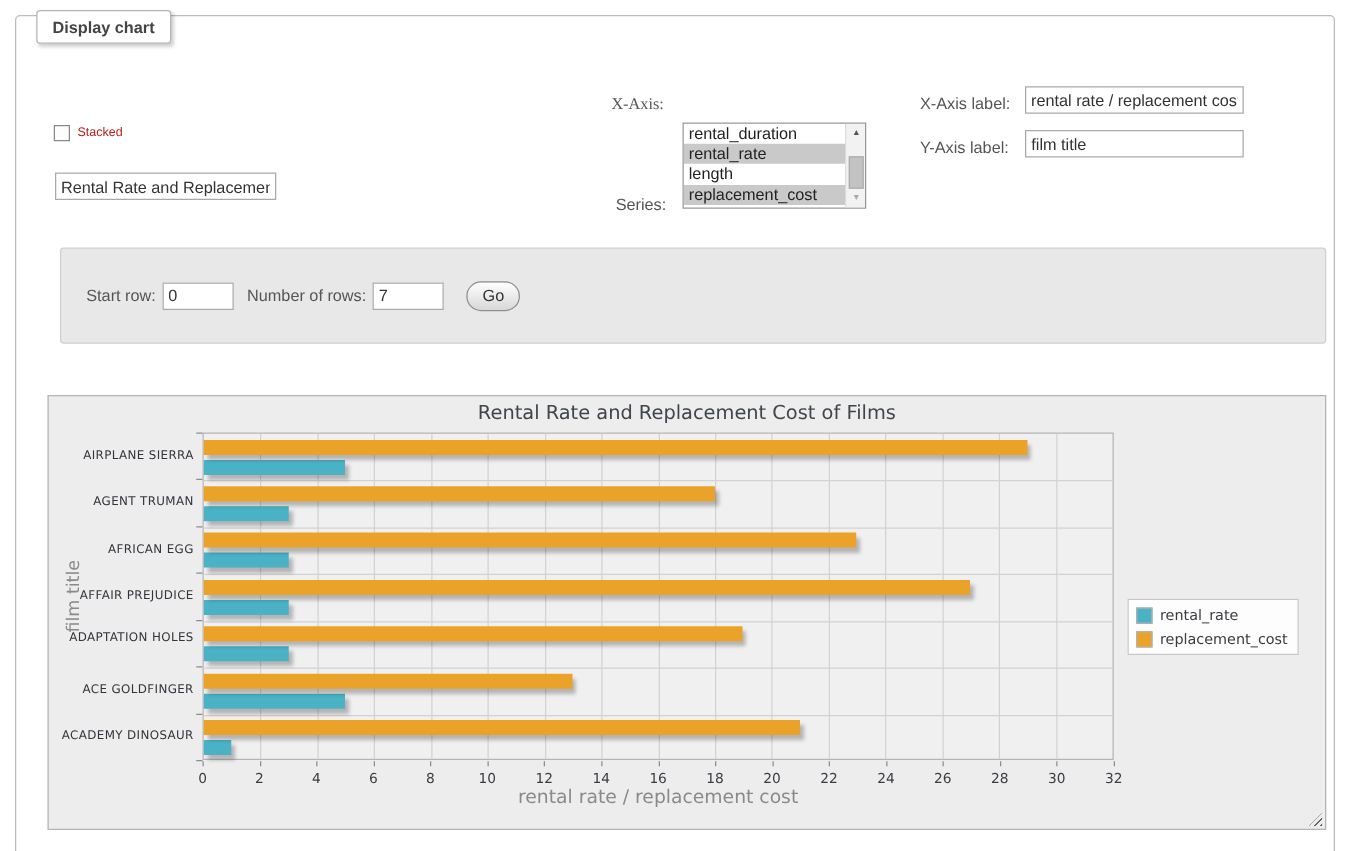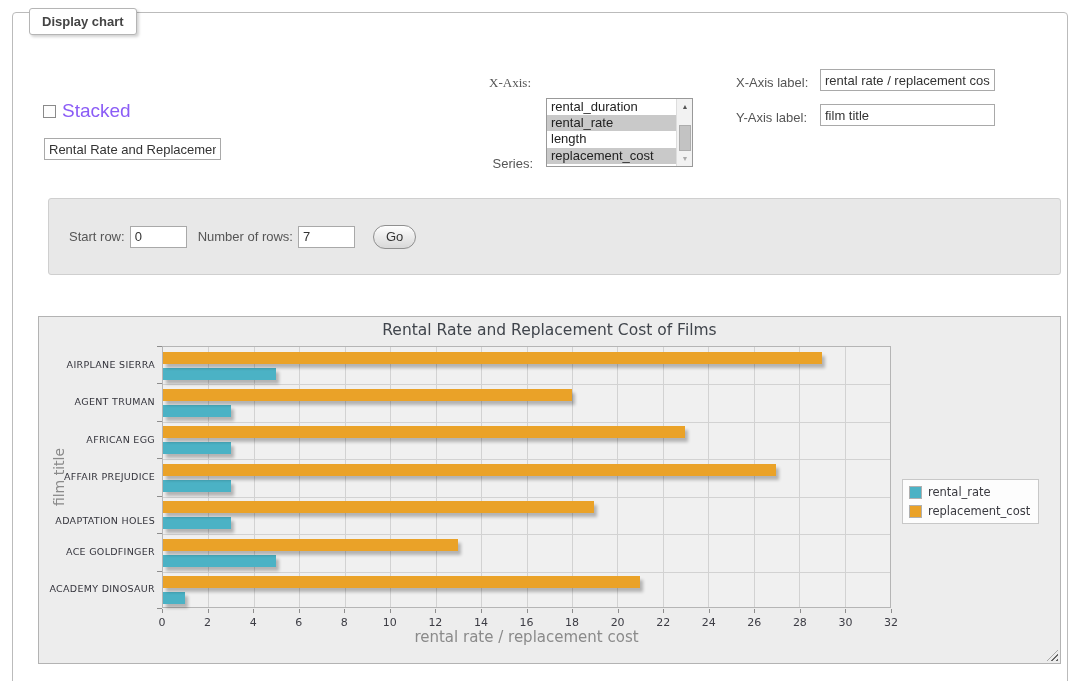--- a/index.html
+++ b/index.html
@@ -12,21 +12,21 @@
     background:#fff; border:1px solid #b5b5b5; border-radius:3px; font-size:13px; font-weight:bold;
     color:#444; box-shadow:2px 2px 3px rgba(0,0,0,0.18); z-index:3; }
 
   .lbl { position:absolute; font-size:13px; color:#555; white-space:nowrap; }
 
   
   .radio-row { position:absolute; left:30px; top:55px; display:flex; align-items:center; gap:13px; }
   .radio-item { display:flex; align-items:center; gap:5px; font-size:13px; color:#333; cursor:default; }
   .radio { width:13px; height:13px; border:1px solid #8a8a8a; border-radius:50%; background:#fdfdfd; position:relative; }
   .radio.checked::after { content:""; position:absolute; left:3px; top:3px; width:5px; height:5px; border-radius:50%; background:#333; }
-  .stacked-row { position:absolute; left:30px; top:87px; display:flex; align-items:center; gap:6px; font-size:19px; color:#8b5cf6; }
+  .stacked-row { position:absolute; left:30px; top:87px; display:flex; align-items:center; gap:6px; font-size:10px; color:#b91c1c; }
   .checkbox { width:13px; height:13px; border:1px solid #8a8a8a; background:#fdfdfd; }
 
   input.text { border:1px solid #a9a9a9; background:#fff; font-family:"Liberation Sans",sans-serif;
     font-size:13px; color:#333; padding:2px 4px; height:22px; }
   .title-input { position:absolute; left:31px; top:125px; width:177px; }
 
   .x-axis-lbl { left:462px; top:62px; width:56px; text-align:right;font-family:Liberation Serif, serif; }
   .select { position:absolute; left:528px; top:56px; width:159px; height:24px; background:#fff;
     border:1px solid #a9a9a9; font-size:13px; color:#222; display:flex; align-items:center; padding:0 7px; }
   .select-arrow { position:absolute; right:8px; top:8px; font-size:8px; color:#333; line-height:8px; }
@@ -170,21 +170,21 @@
           <div class="bar" style="left: 0px; top: 207.643px; width: 15.5938%; background: rgb(75, 178, 197);"></div>
           <div class="bar" style="left: 0px; top: 191.643px; width: 40.5938%; background: rgb(234, 162, 40);"></div>
           <div class="bar" style="left: 0px; top: 245.071px; width: 3.09375%; background: rgb(75, 178, 197);"></div>
           <div class="bar" style="left: 0px; top: 229.071px; width: 65.5938%; background: rgb(234, 162, 40);"></div>
         </div>
       <div id="ycats">
           <div class="ycat" style="top: 41.7143px;">AIRPLANE SIERRA</div>
           <div class="ycat" style="top: 79.1429px;">AGENT TRUMAN</div>
           <div class="ycat" style="top: 116.571px;">AFRICAN EGG</div>
           <div class="ycat" style="top: 154px;">AFFAIR PREJUDICE</div>
-          <div class="ycat" style="top: 198px;">ADAPTATION HOLES</div>
+          <div class="ycat" style="top: 188px;">ADAPTATION HOLES</div>
           <div class="ycat" style="top: 228.857px;">ACE GOLDFINGER</div>
           <div class="ycat" style="top: 266.286px;">ACADEMY DINOSAUR</div>
         </div>
       <div id="xticks">
           <div class="xtick" style="left: 108px; top: 299px;">0</div>
           <div class="tickstub-x" style="left: 123px; top: 292px;"></div>
           <div class="xtick" style="left: 153.562px; top: 299px;">2</div>
           <div class="tickstub-x" style="left: 168.562px; top: 292px;"></div>
           <div class="xtick" style="left: 199.125px; top: 299px;">4</div>
           <div class="tickstub-x" style="left: 214.125px; top: 292px;"></div>

